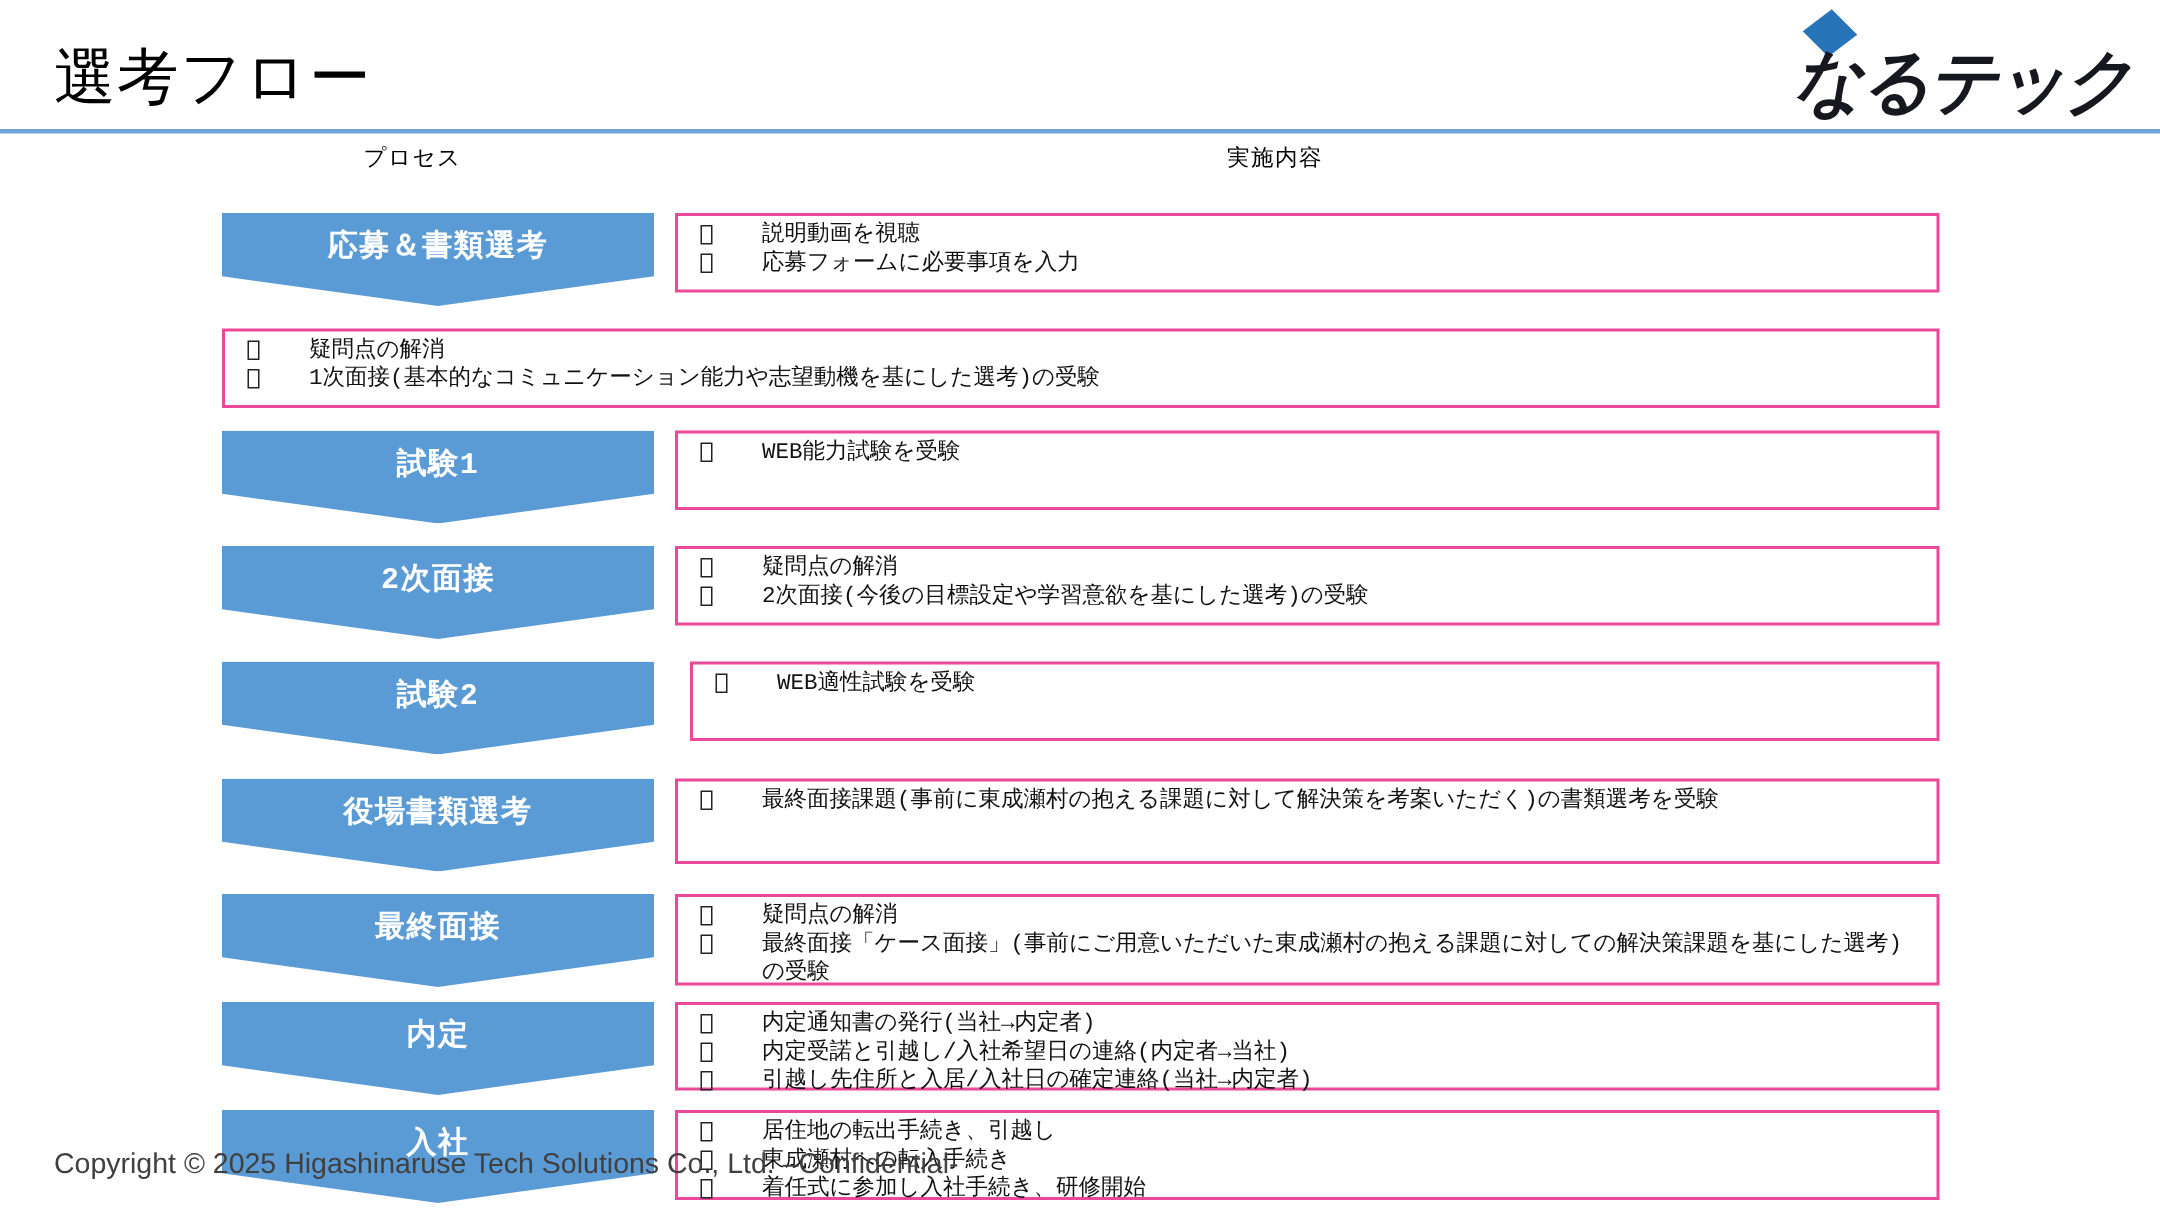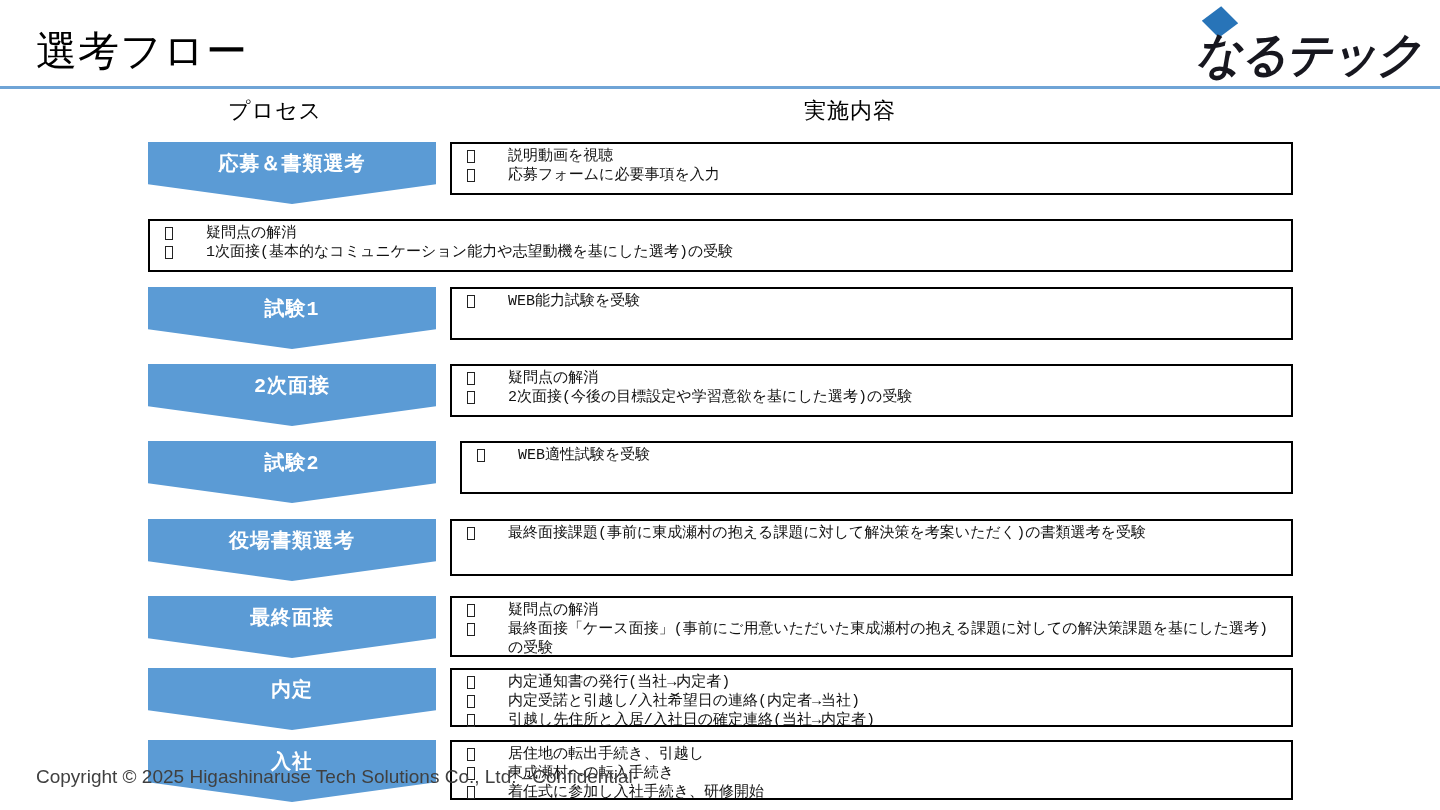--- a/index.html
+++ b/index.html
@@ -37,21 +37,21 @@
   .logo-diamond {
     position: absolute; right: 192px; top: -2px;
     width: 24px; height: 24px;
     background: #2874B8;
     transform: rotate(45deg) skewX(-8deg);
   }
 
   
   .col-header {
     position: absolute; top: 96px;
-    font-size: 22px; font-weight: 400;
+    font-size: 15px; font-weight: 400;
     text-align: center; letter-spacing: 1px;
   }
   .col-header.process { left: 135px; width: 280px; }
   .col-header.details { left: 450px; width: 800px; }
 
   
   .flow {
     position: absolute; left: 148px; top: 142px; width: 1145px; font-family: Liberation Mono, monospace;
   }
   .flow-row {
@@ -71,21 +71,21 @@
   .chevron-label {
     height: 42px;
     display: flex; align-items: center; justify-content: center;
     color: #ffffff; font-size: 20px; font-weight: 700;
     letter-spacing: 1px;
   }
 
   .detail-box {
     flex: 1;
     box-sizing: border-box;
-    border: 2px solid #000000;
+    border: 2px solid #ec4899;
     background: #ffffff;
     padding: 3px 10px 0 14px;
   }
   .flow-row:nth-child(-n+5) .detail-box { height: 53px; }
   .flow-row:nth-child(6) .detail-box { height: 57px; }
   .flow-row:nth-child(7) .detail-box { height: 61px; }
   .flow-row:nth-child(8) .detail-box { height: 59px; }
   .flow-row:nth-child(9) .detail-box { height: 60px; }
 
   .detail-list { list-style: none; margin: 0; padding: 0; }

